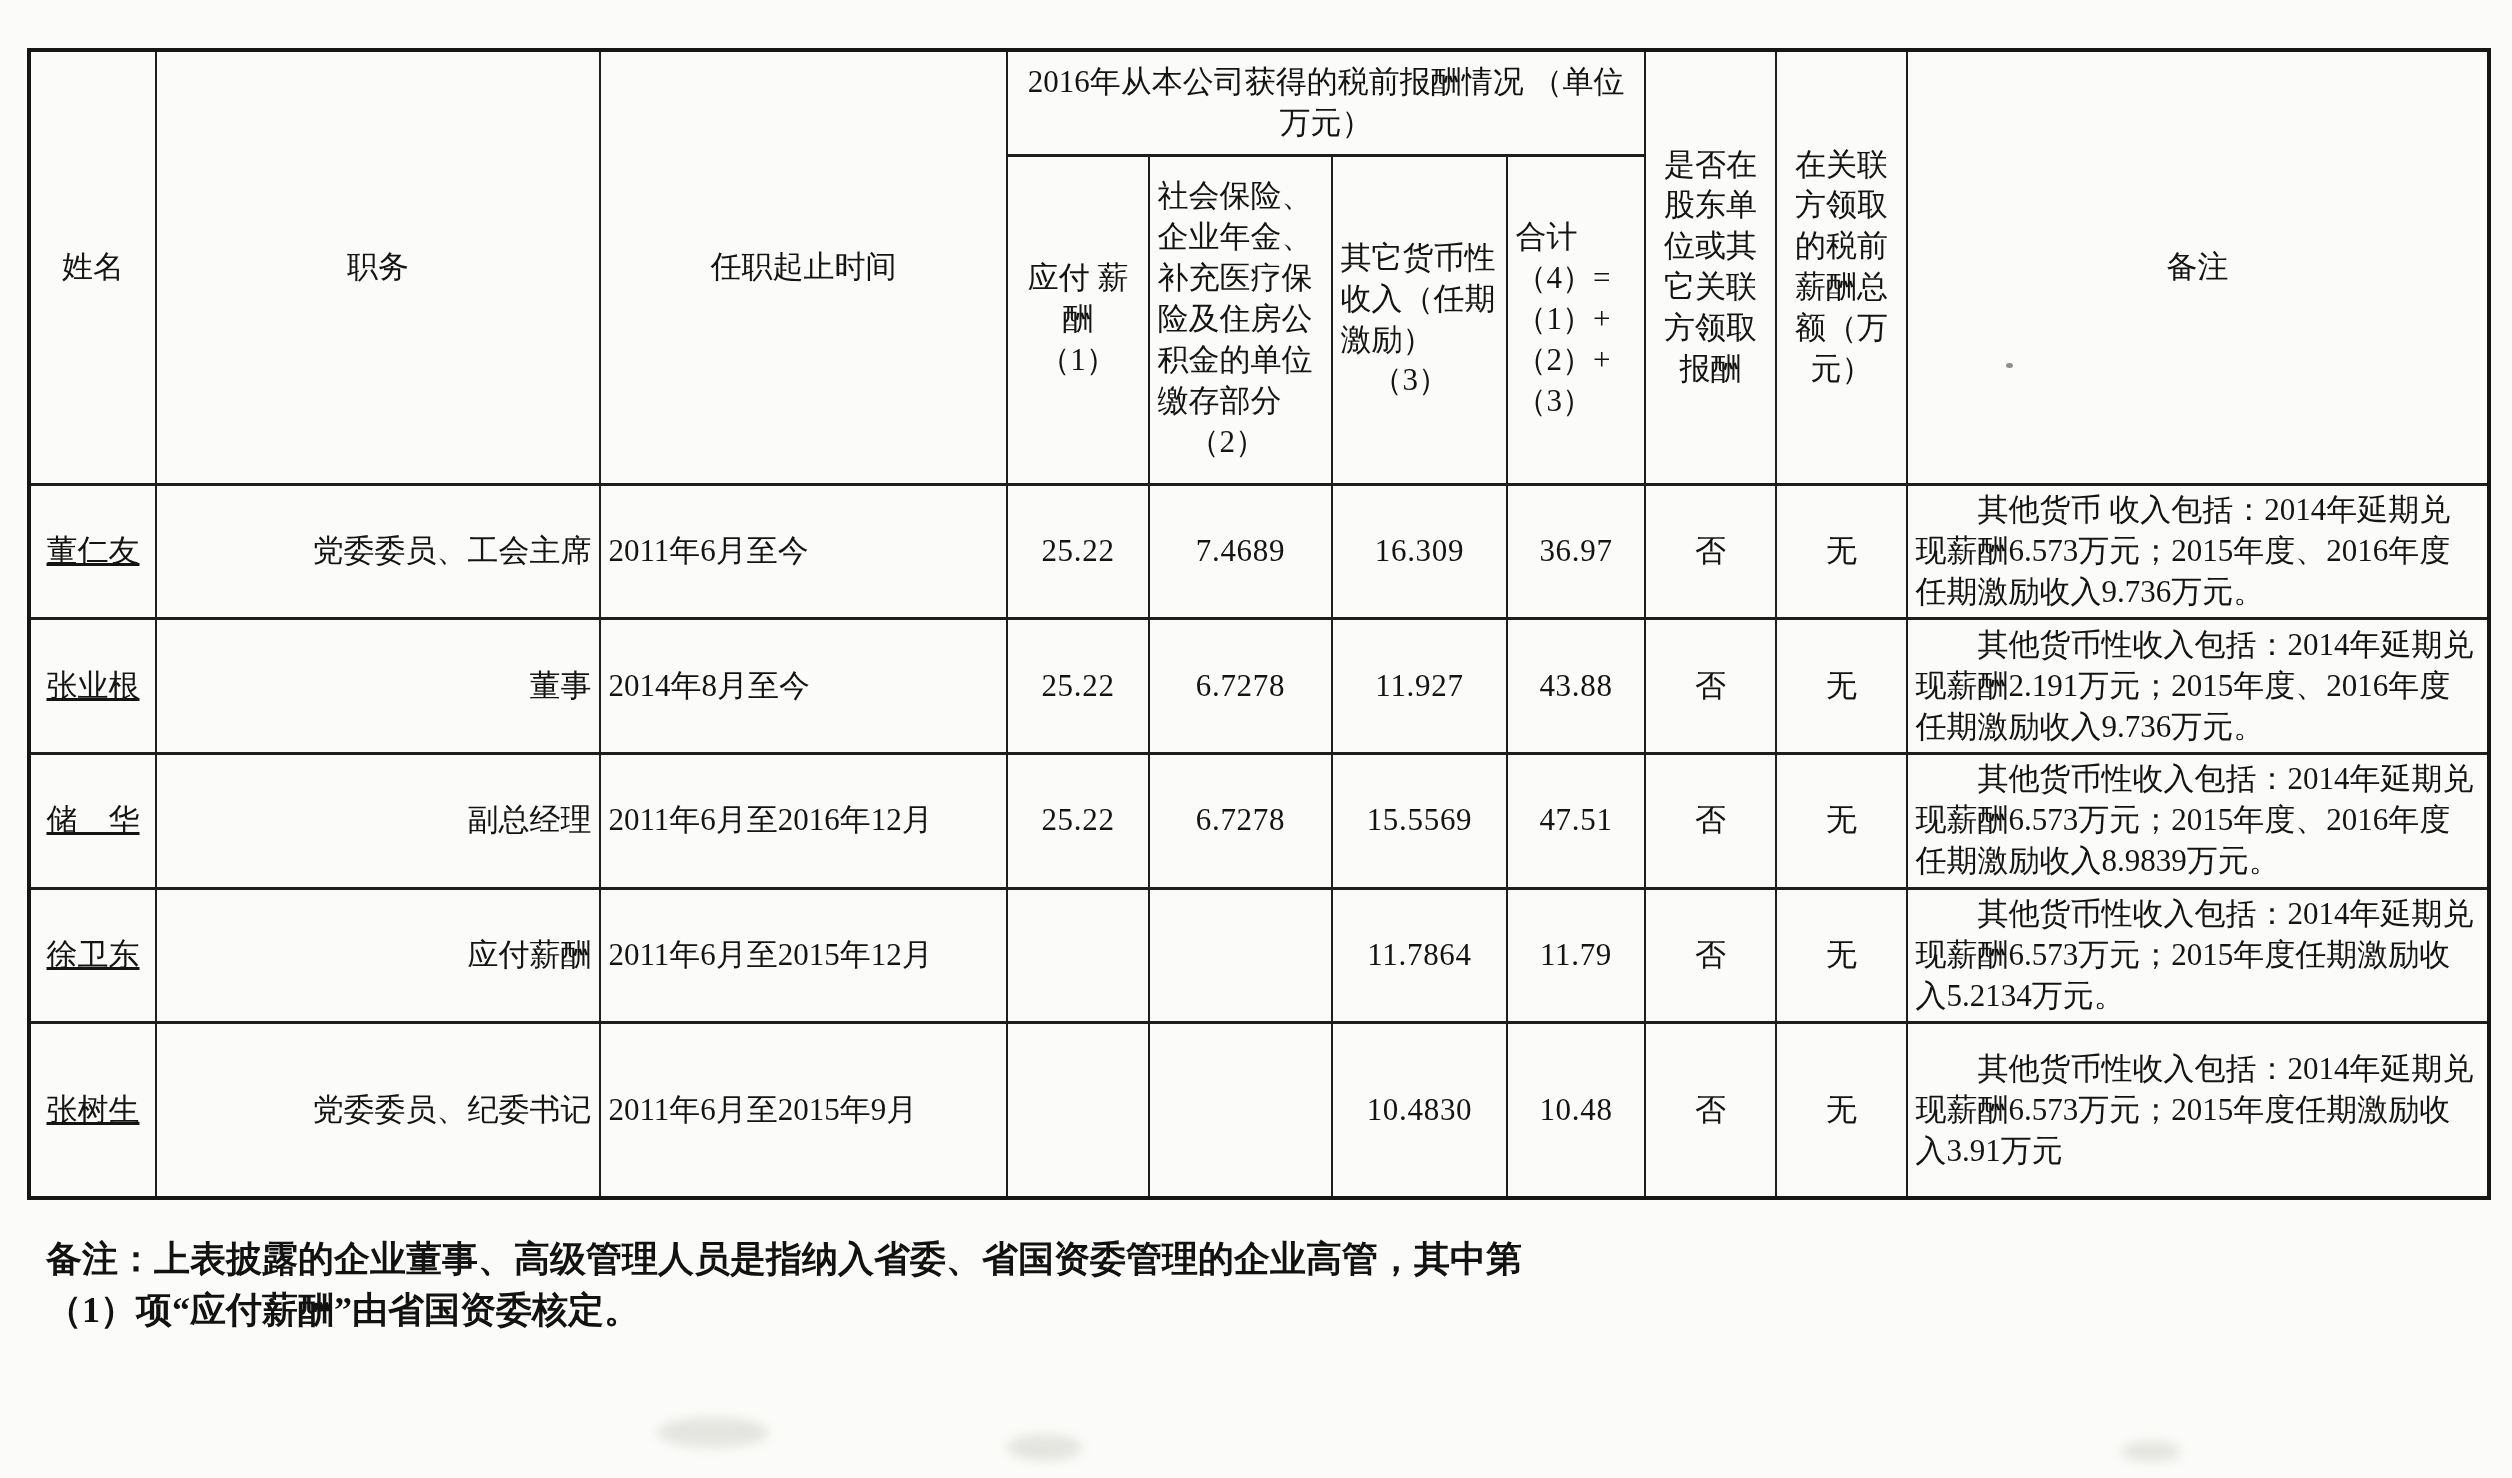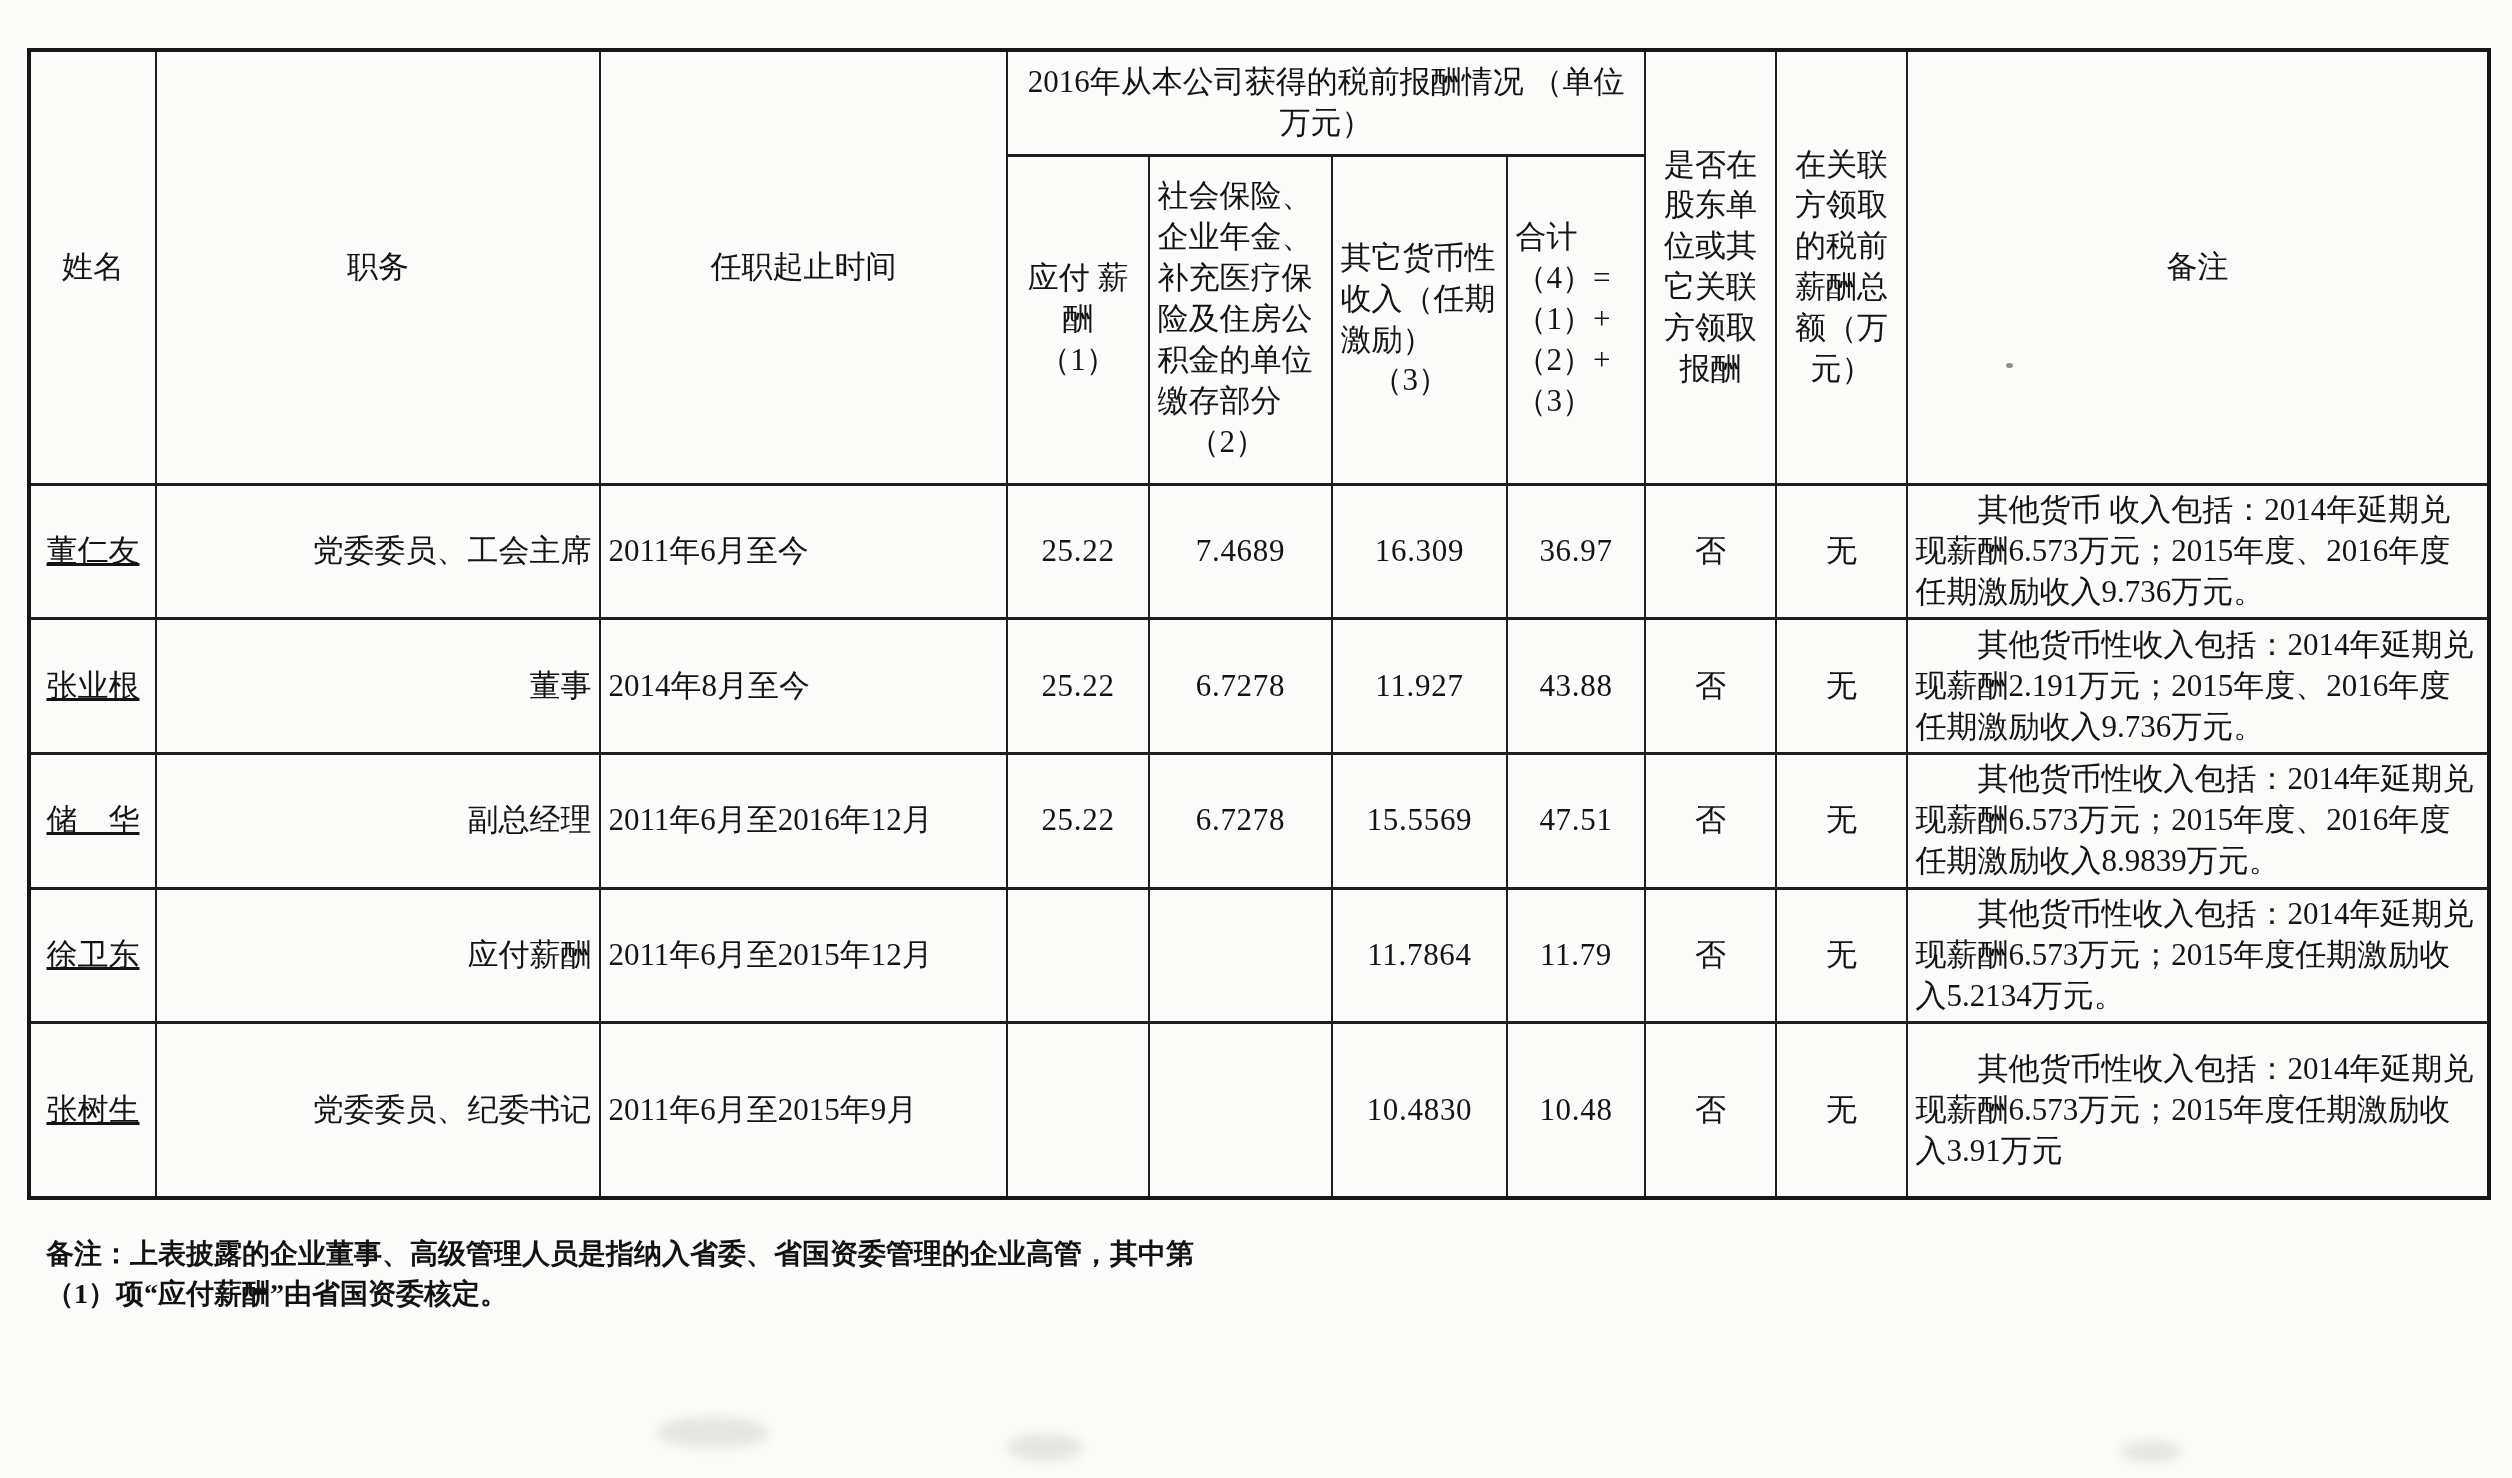--- a/index.html
+++ b/index.html
@@ -47,21 +47,21 @@
     padding: 6px 12px 6px 10.5px;
     text-indent: 2em;
   }
   .grouphead { font-size: 33px; }
   .subhead { padding-left: 9px; padding-right: 6px; margin-top: 20px; }
 
   .footnote {
     position: absolute;
     left: 46px; top: 1234px;
     width: 1740px;
-    font-size: 28px;
+    font-size: 36px;
     font-weight: 700;
     line-height: 1.42;
     color: #121212;
     white-space: pre-line;
   }
 
   .speck {
     position: absolute;
     background: #8f8f8a;
     border-radius: 50%;

